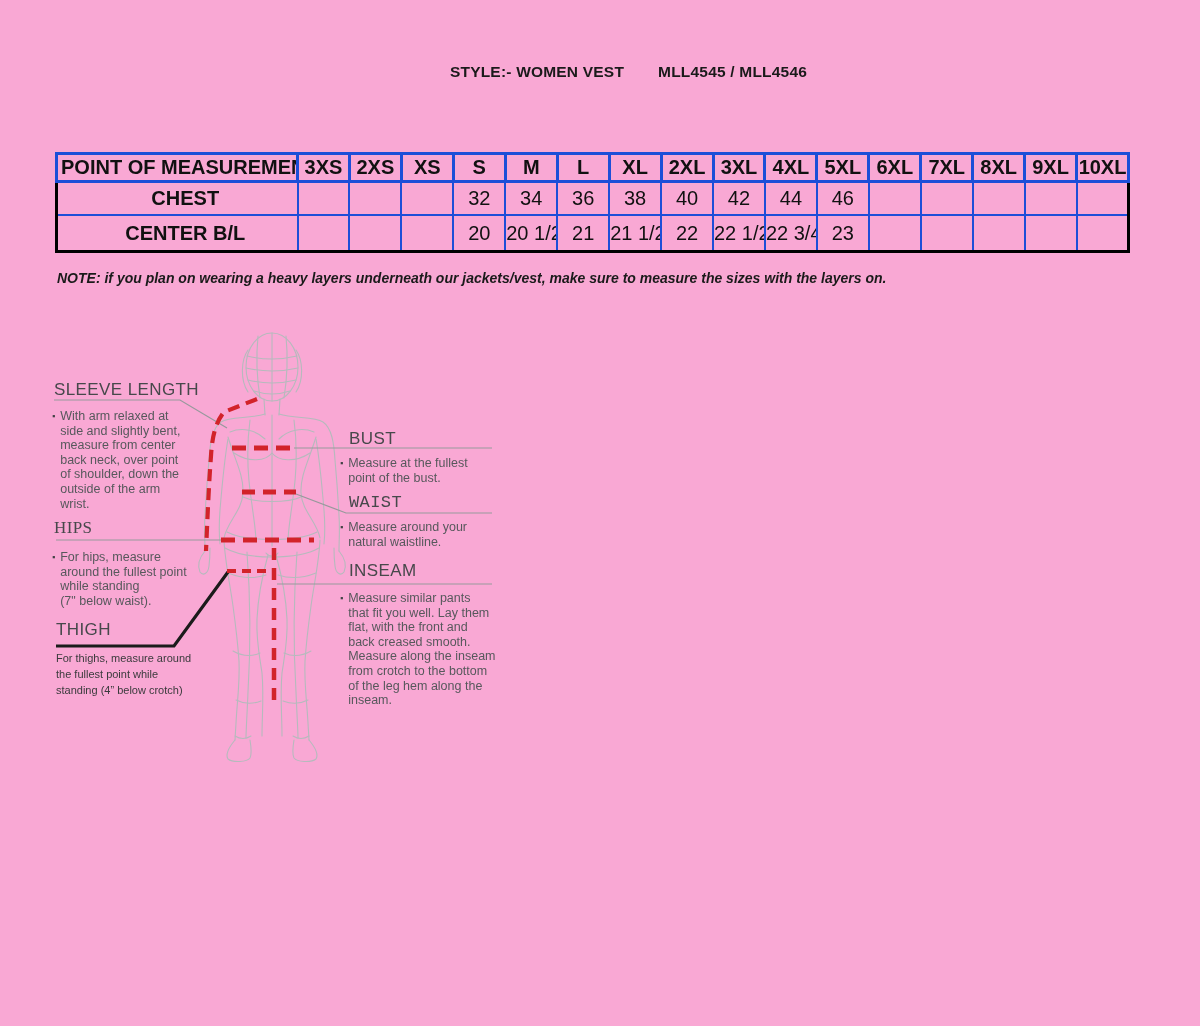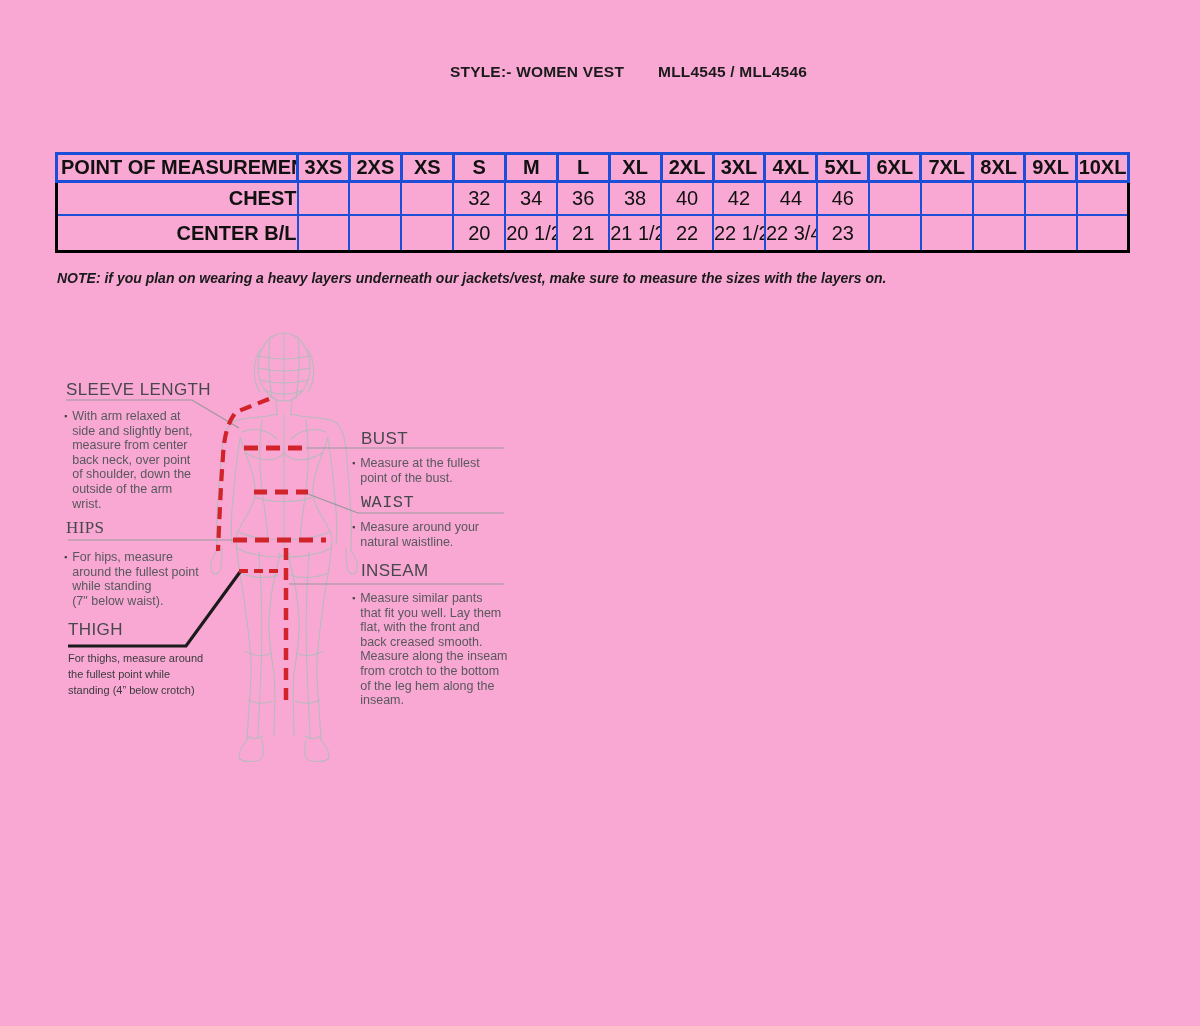--- a/index.html
+++ b/index.html
@@ -11,25 +11,25 @@
   .title .code{margin-left:34px;}
   
   .size-table{position:absolute;left:55px;top:152px;width:1075px;border-collapse:collapse;
               table-layout:fixed;border:3px solid #000;}
   .size-table th,.size-table td{border:2px solid #1d4ed8;padding:0;vertical-align:middle;
               font-size:20px;text-align:center;overflow:hidden;white-space:nowrap;}
   .size-table thead th{border-width:3px;font-weight:bold;height:25px;}
   .size-table thead th.label-col{width:235px;text-align:left;padding-left:3px;}
   .size-table tbody tr:nth-child(1) td{height:31px;}
   .size-table tbody tr:nth-child(2) td{height:34px;}
-  .size-table td.row-label{font-weight:bold;text-align:right;padding-left:16px;}
+  .size-table td.row-label{font-weight:bold;text-align:center;padding-left:16px;}
   
   .note{position:absolute;left:57px;top:270px;font-size:14px;font-weight:bold;color:#1a1a1a;font-style:italic;}
   
-  .diagram{position:absolute;left:56px;top:310px;width:470px;height:470px;}
+  .diagram{position:absolute;left:44px;top:310px;width:470px;height:470px;}
   .diagram svg{position:absolute;left:0;top:0;}
   .dg-title{position:absolute;font-size:17px;color:#47484b;letter-spacing:.4px;white-space:nowrap;}
   .dg-text{position:absolute;display:flex;align-items:flex-start;font-size:12.5px;
            line-height:14.6px;color:#57585c;}
   .dg-text .sq{flex:0 0 auto;font-size:9px;line-height:14.6px;margin-right:5px;color:#404144;}
   .dg-lines{white-space:pre-line;}
   .dg-text.thigh{color:#3a3a3c;font-size:11px;line-height:16px;}
 </style>
 </head>
 <body>

